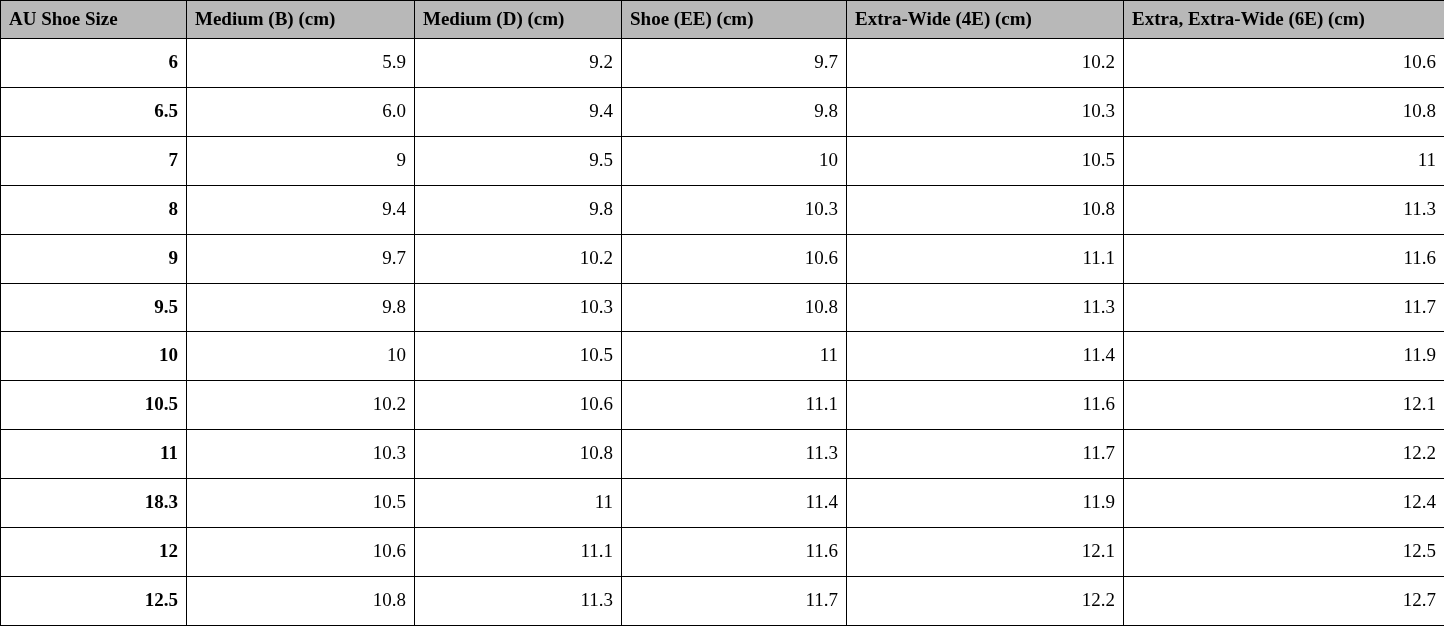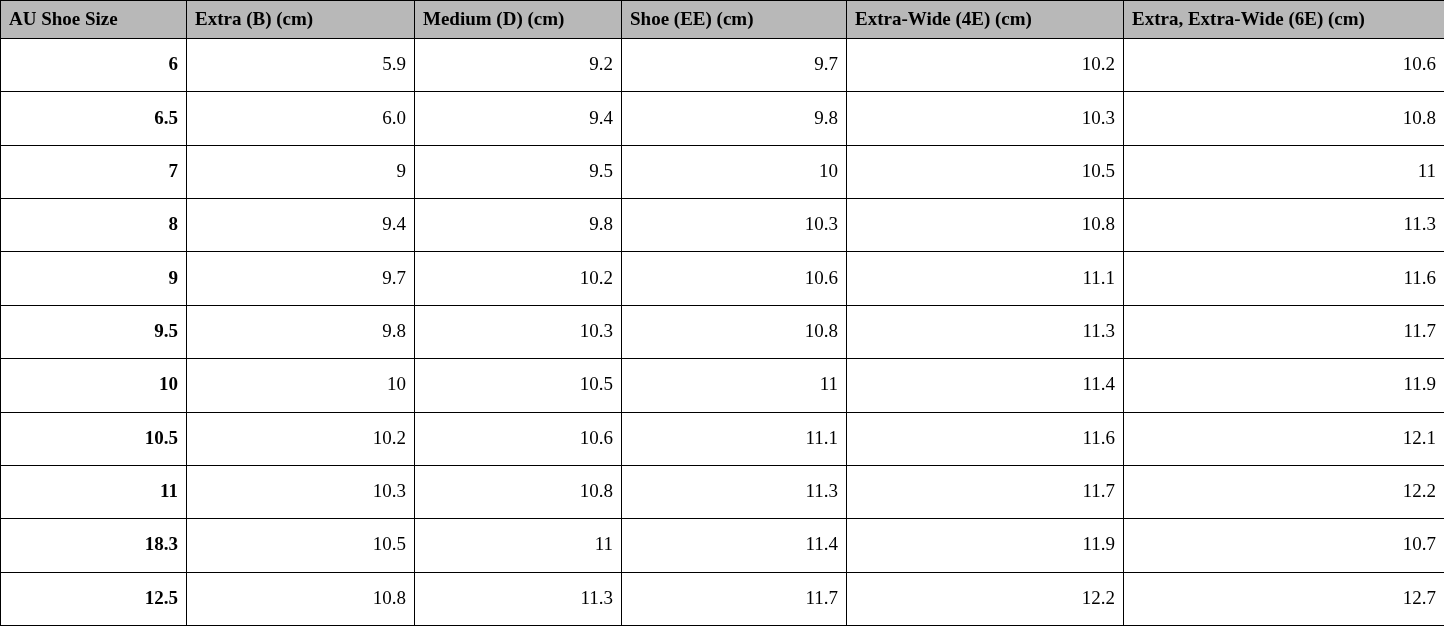--- a/index.html
+++ b/index.html
@@ -59,21 +59,21 @@
     <col class="c0">
       <col class="c1">
       <col class="c2">
       <col class="c3">
       <col class="c4">
       <col class="c5">
   </colgroup>
   <thead>
     <tr>
       <th>AU Shoe Size</th>
-      <th>Extra (B) (cm)</th>
+      <th>Medium (B) (cm)</th>
       <th>Medium (D) (cm)</th>
       <th>Shoe (EE) (cm)</th>
       <th>Extra-Wide (4E) (cm)</th>
       <th>Extra, Extra-Wide (6E) (cm)</th>
     </tr>
   </thead>
   <tbody>
     <tr>
       <td class="row-label">6</td>
       <td>5.9</td>
@@ -145,21 +145,29 @@
       <td>11.3</td>
       <td>11.7</td>
       <td>12.2</td>
     </tr>
     <tr>
       <td class="row-label">18.3</td>
       <td>10.5</td>
       <td>11</td>
       <td>11.4</td>
       <td>11.9</td>
-      <td>10.7</td>
+      <td>12.4</td>
+    </tr>
+    <tr>
+      <td class="row-label">12</td>
+      <td>10.6</td>
+      <td>11.1</td>
+      <td>11.6</td>
+      <td>12.1</td>
+      <td>12.5</td>
     </tr>
     <tr>
       <td class="row-label">12.5</td>
       <td>10.8</td>
       <td>11.3</td>
       <td>11.7</td>
       <td>12.2</td>
       <td>12.7</td>
     </tr>
 

